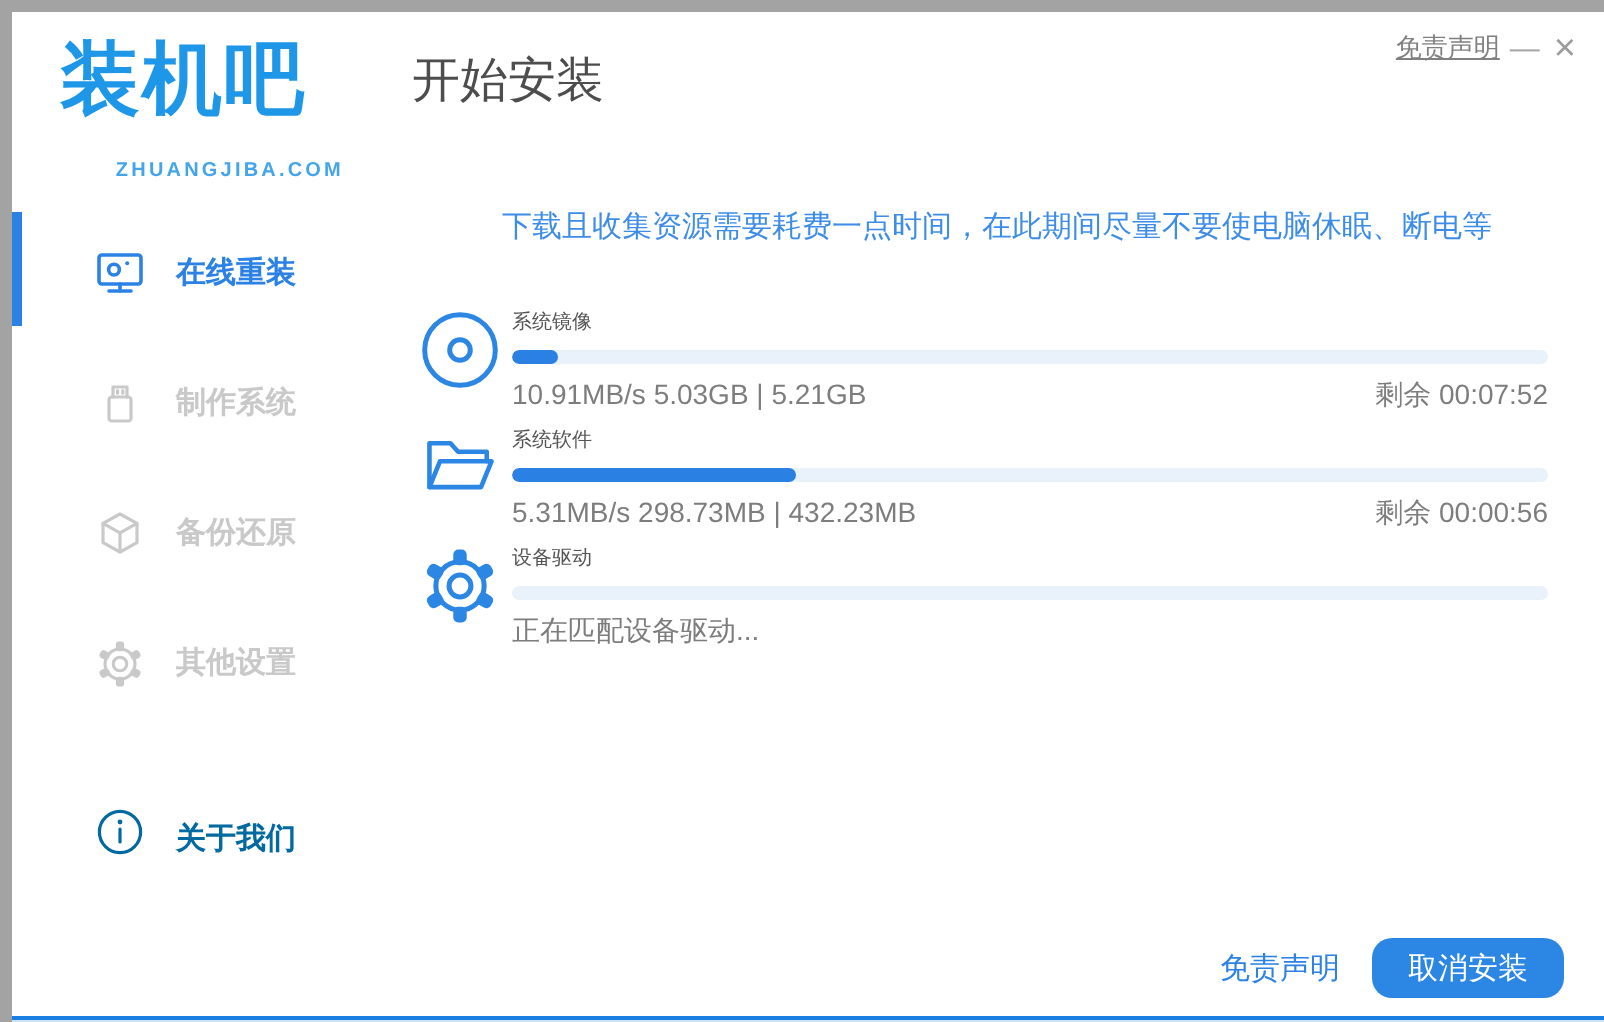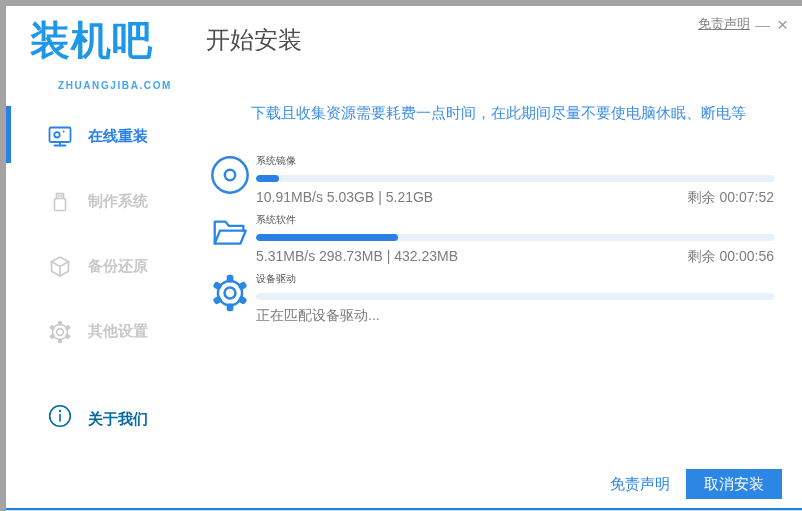--- a/index.html
+++ b/index.html
@@ -37,21 +37,21 @@
   .task-body{flex:1;min-width:0;}
   .task-name{font-size:10px;color:#555;margin:2px 0 7px 0;}
   .task-bar{height:7px;background:#e9f1fb;border-radius:4px;overflow:hidden;}
   .task-fill{height:100%;background:#2a81e3;border-radius:4px;width:0;}
   .task-info{display:flex;justify-content:space-between;margin-top:7px;font-size:14px;color:#7d7d7d;}
   .note{position:absolute;top:303px;left:65px;display:flex;align-items:center;gap:8px;color:#3d8de8;font-size:14px;}
   .note svg{width:18px;height:18px;display:block;flex:none;}
   .footer-actions{position:absolute;top:375px;right:24px;display:flex;align-items:center;gap:16px;}
   .reselect{color:#2b82e4;font-size:15px;cursor:pointer;}
   .cancel-btn{width:96px;height:30px;background:#2b86e4;color:#fff;font-size:15px;border:none;
-    display:flex;align-items:center;justify-content:center;border-radius:0;cursor:pointer;
+    display:flex;align-items:center;justify-content:center;border-radius:10px;cursor:pointer;
     font-family:inherit;}
   
   .bottom-edge{position:absolute;left:0;right:0;bottom:0;height:5px;background:#cfe3f6;border-top:2px solid #1b7ee2;}
 </style>
 </head>
 <body>
 
 <div class="window">
 
   <div class="logo">

